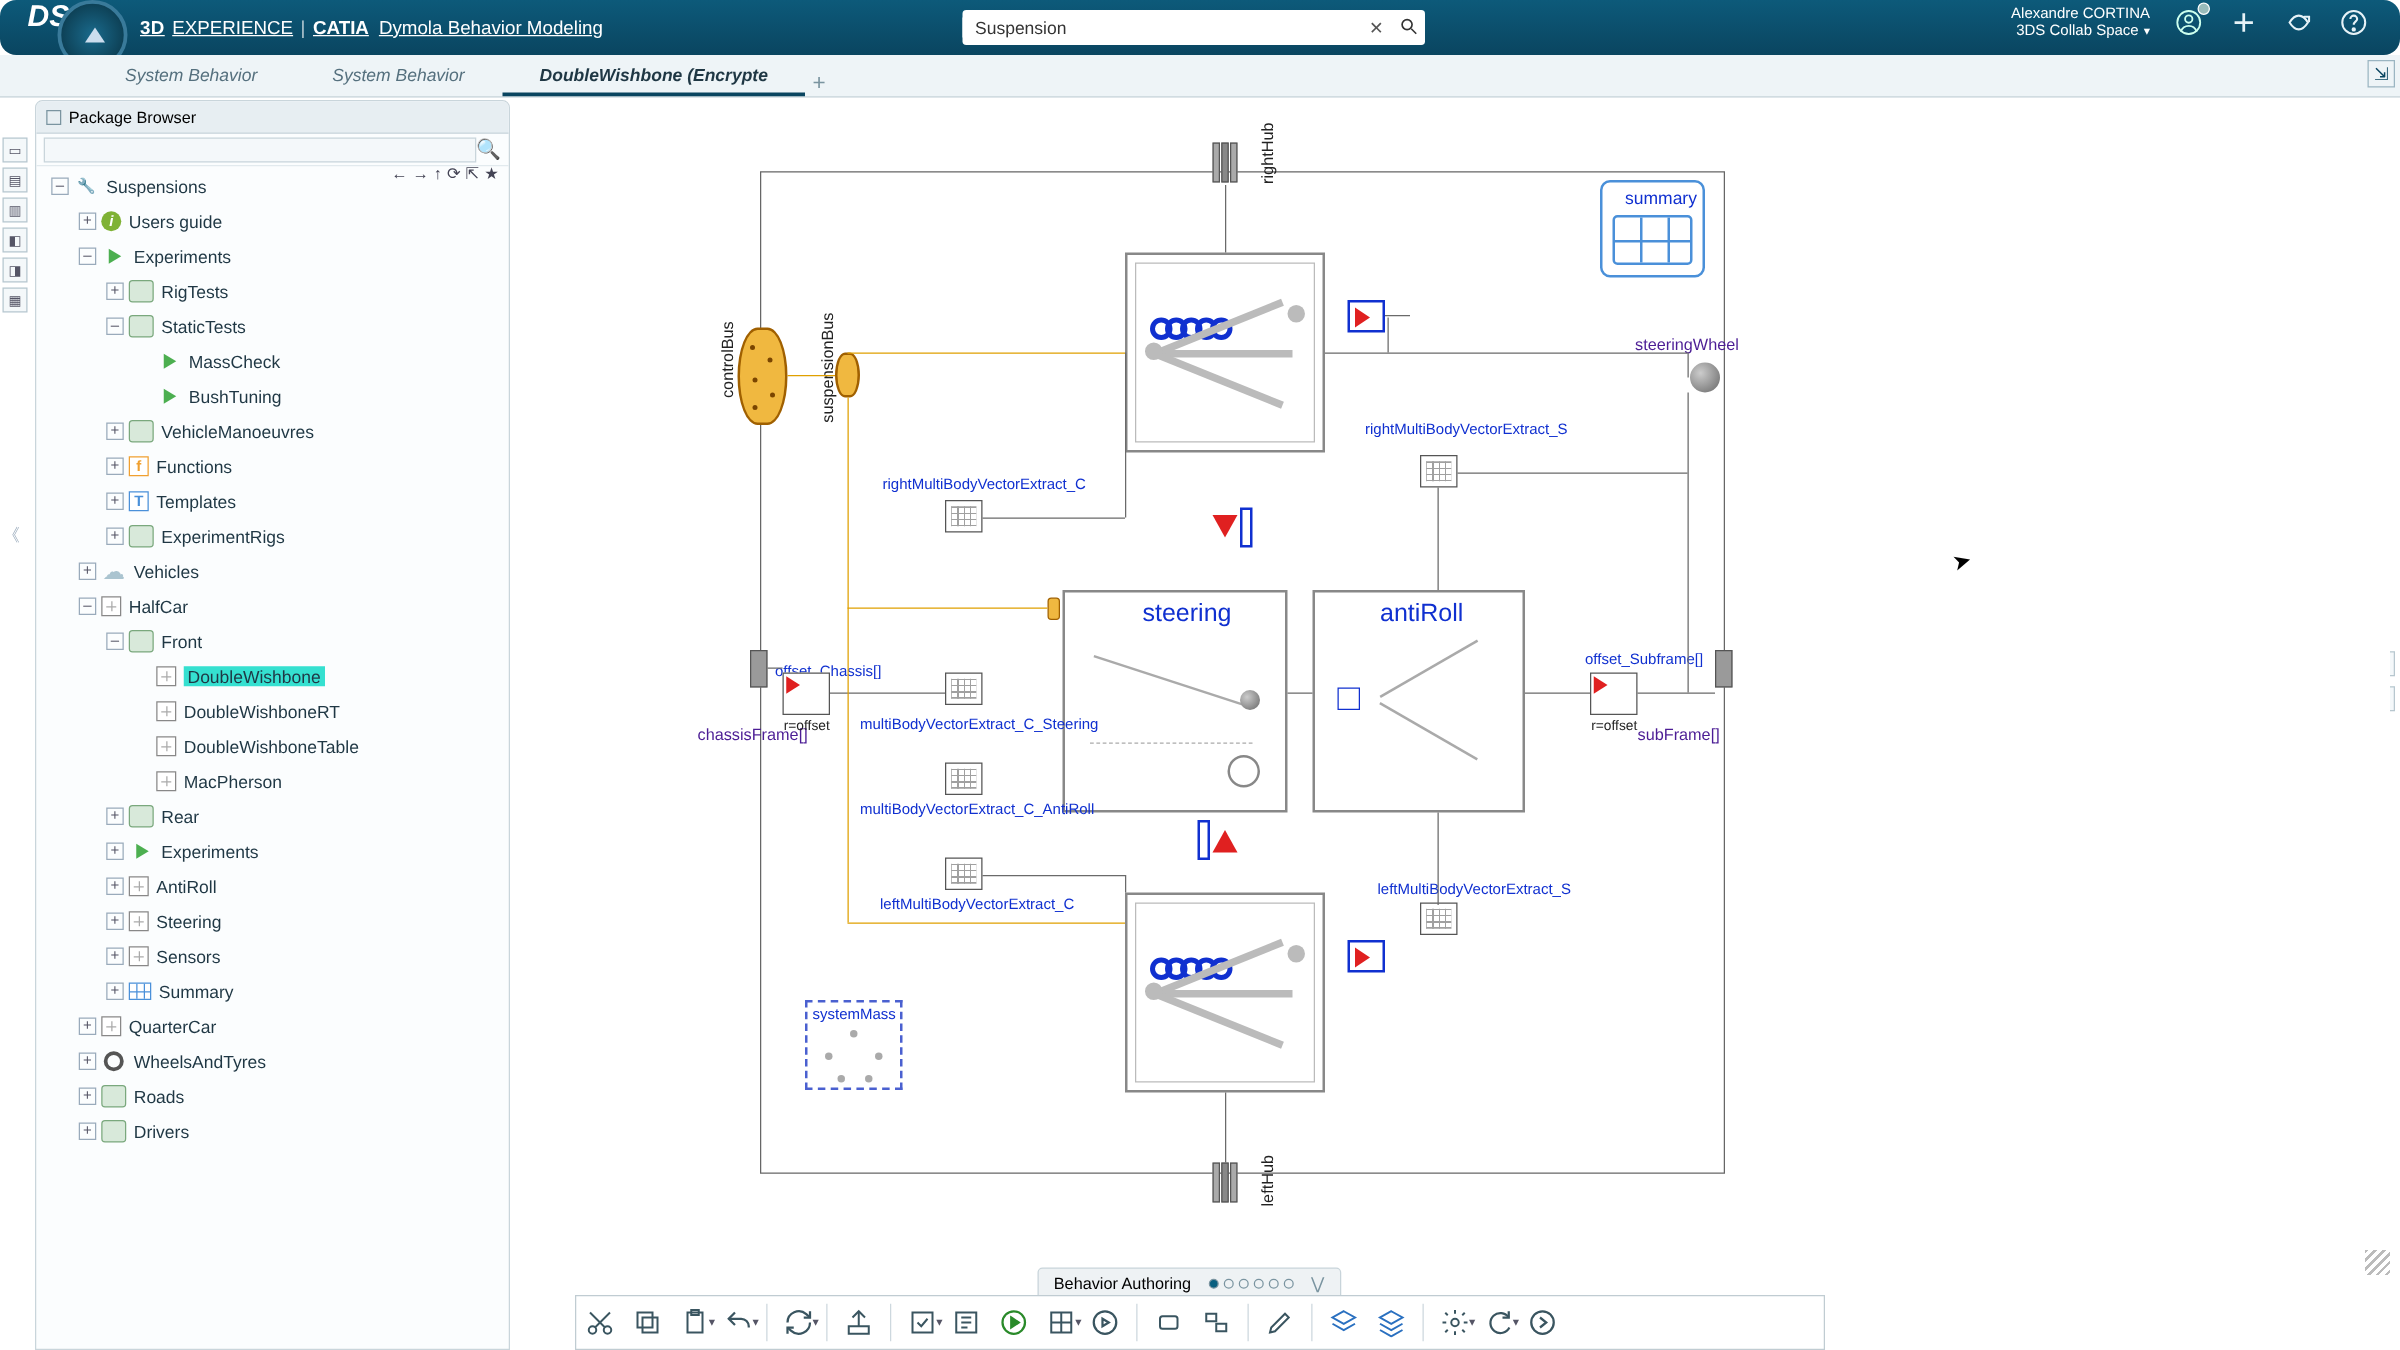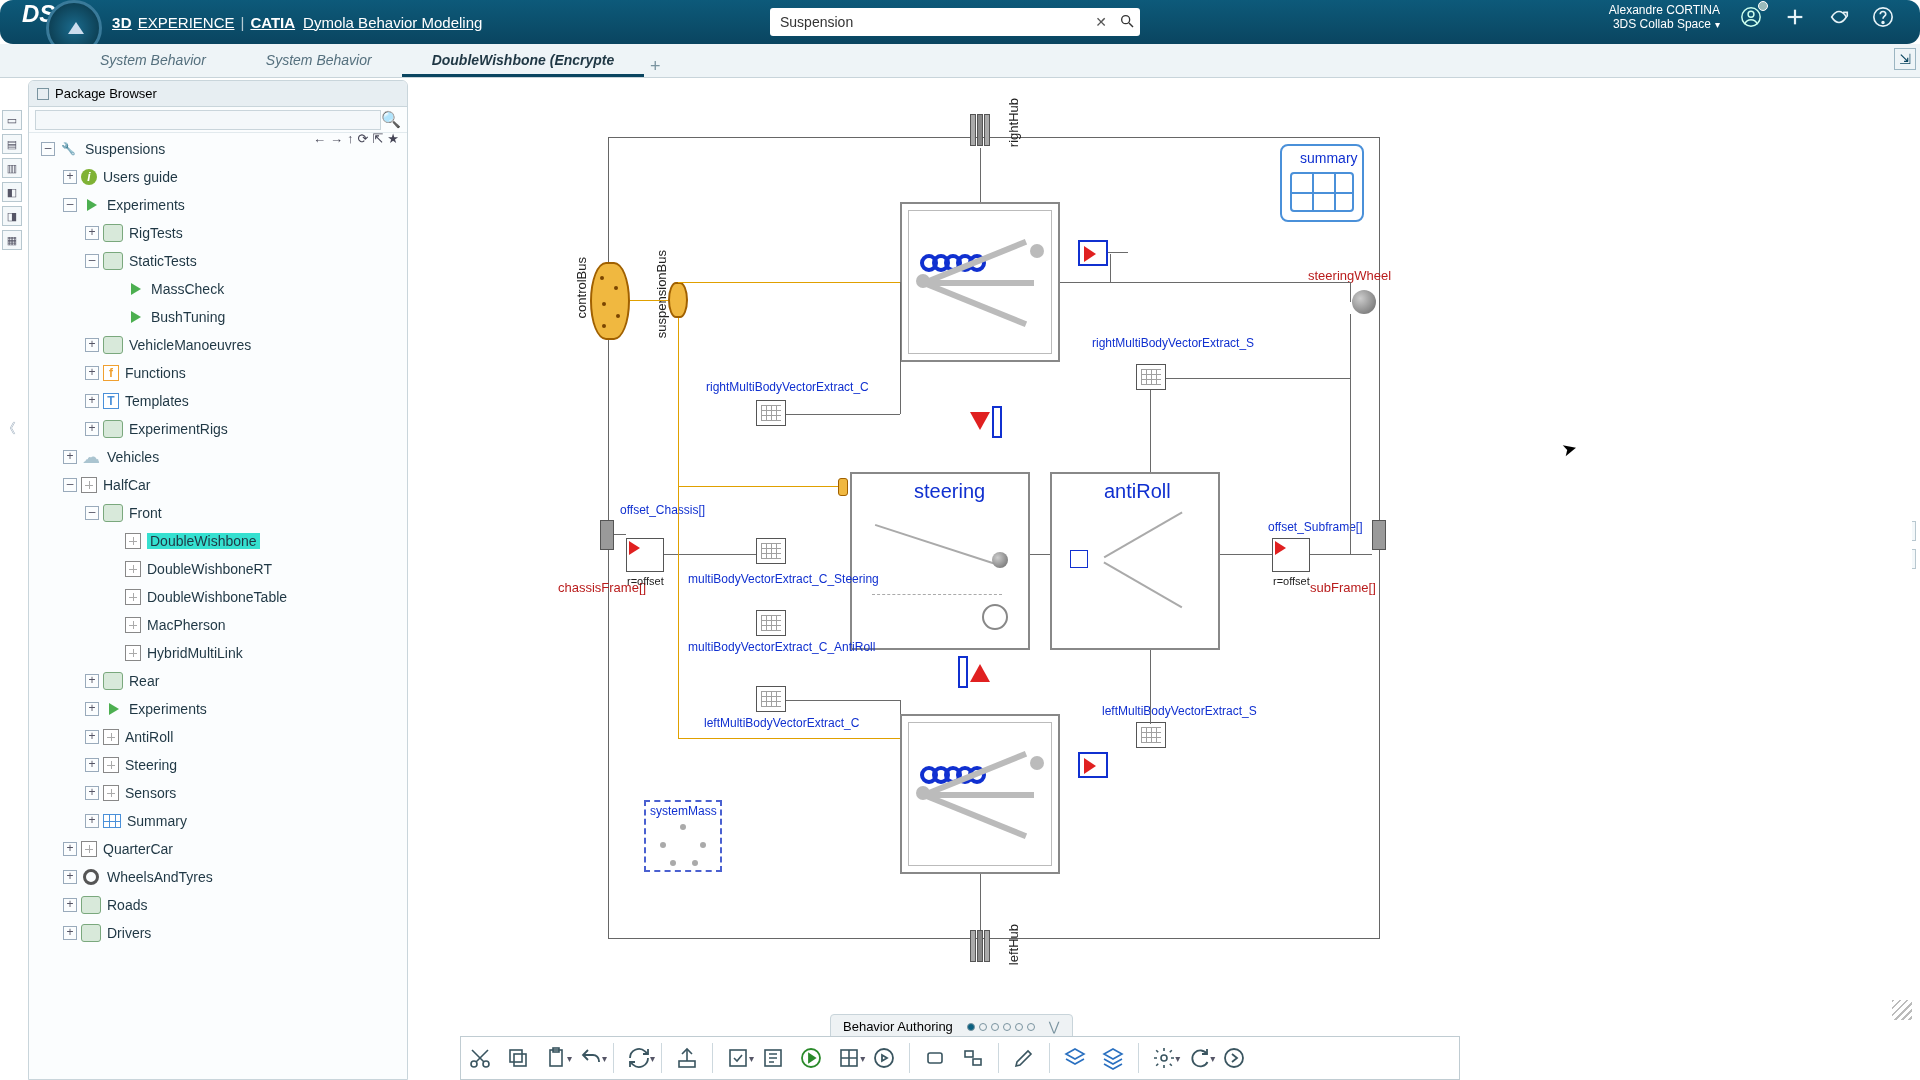--- a/index.html
+++ b/index.html
@@ -71,21 +71,21 @@
 .ti-grid::before { content:""; position:absolute; left:0; right:0; top:50%; height:1px; background:#4a90d9; }
 .ti-grid::after { content:""; position:absolute; top:0; bottom:0; left:33%; width:1px; background:#4a90d9; box-shadow:6px 0 #4a90d9; }
 .ti-tire { width:16px; height:16px; border-radius:50%; border:3px solid #555; }
 .sel { background:#35e0d0; padding:0 3px; }
 
 
 .canvas { position:absolute; left:410px; top:82px; right:8px; height:912px; background:#fff; }
 .blk { position:absolute; border:1px solid #7a7a7a; background:#f5f5f5; }
 .blk-lbl { position:absolute; font-size:14px; color:#1030d0; }
 .port-lbl { font-size:12px; color:#1030d0; position:absolute; white-space:nowrap; }
-.small-lbl { font-size:13px; color:#b91c1c; position:absolute; }
+.small-lbl { font-size:13px; color:#4c1d95; position:absolute; }
 .wire { position:absolute; background:#6a6a6a; }
 .wireh { height:1px; } .wirev { width:1px; }
 .wire.y { background:#e0a000; }
 .connector-frame { width:14px; height:30px; background:#9a9a9a; border:1px solid #555; }
 .conn-triple { position:absolute; width:20px; height:34px; }
 .conn-triple .bar { position:absolute; width:6px; height:32px; background:#aaa; border:1px solid #555; }
 .conn-triple .bar.b1{left:0} .conn-triple .bar.b2{left:7px;background:#888} .conn-triple .bar.b3{left:14px}
 
 .blob { position:absolute; background:#f0b840; border:2px solid #a06000; border-radius:40% 40% 40% 40% / 50% 50% 50% 50%; }
 .blob .dot{ width:4px;height:4px;background:#7a4500;border-radius:50%;position:absolute; }
@@ -332,25 +332,20 @@
     <div class="node" style="padding-left:78px">
         <span class="noexp"></span>
         <span class="ticon ti-sch"></span>
         <span>DoubleWishboneTable</span>
       </div>
     <div class="node" style="padding-left:78px">
         <span class="noexp"></span>
         <span class="ticon ti-sch"></span>
         <span>MacPherson</span>
       </div>
-    <div class="node" style="padding-left:78px">
-        <span class="noexp"></span>
-        <span class="ticon ti-sch"></span>
-        <span>HybridMultiLink</span>
-      </div>
     <div class="node" style="padding-left:56px">
         <span class="exp">+</span>
         <span class="ticon ti-pkg"></span>
         <span>Rear</span>
       </div>
     <div class="node" style="padding-left:56px">
         <span class="exp">+</span>
         <span class="ticon">
           <span class="ti-play"></span>
         </span>
@@ -435,21 +430,21 @@
 
   <div class="blob" style="left:258px;top:200px;width:20px;height:36px"></div>
   <span class="vert-lbl" style="left:244px;top:168px">suspensionBus</span>
 
   <div class="connector-frame" style="position:absolute;left:190px;top:438px"></div>
   <span class="small-lbl" style="left:148px;top:498px">chassisFrame[]</span>
 
   <div class="connector-frame" style="position:absolute;left:962px;top:438px"></div>
   <span class="small-lbl" style="left:900px;top:498px">subFrame[]</span>
 
-  <span class="port-lbl" style="left:210px;top:421px">offset_Chassis[]</span>
+  <span class="port-lbl" style="left:210px;top:448px">offset_Chassis[]</span>
   <div class="offset-blk" style="left:216px;top:456px">
       <div class="f"></div>
     </div>
   <span class="port-lbl" style="left:858px;top:438px">offset_Subframe[]</span>
   <div class="offset-blk" style="left:862px;top:456px">
       <div class="f"></div>
     </div>
 
   <div class="ball" style="left:942px;top:208px"></div>
   <span class="small-lbl" style="left:898px;top:186px">steeringWheel</span>

